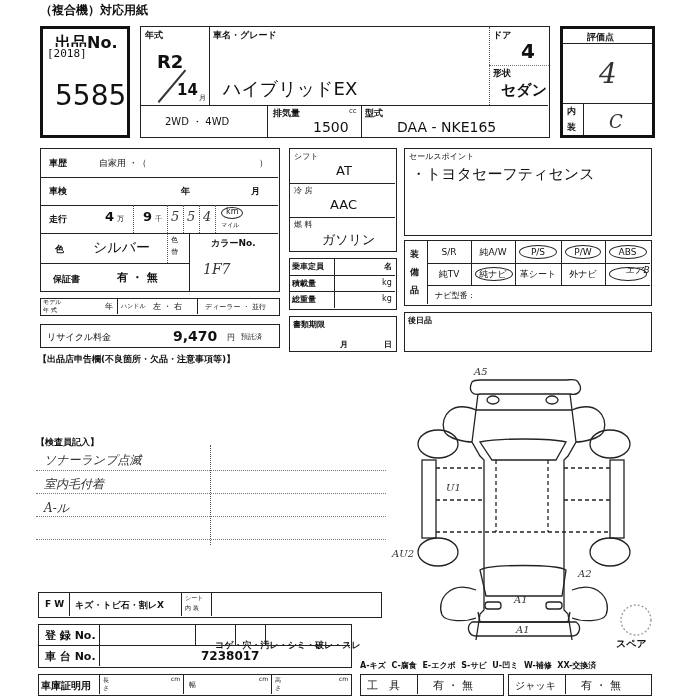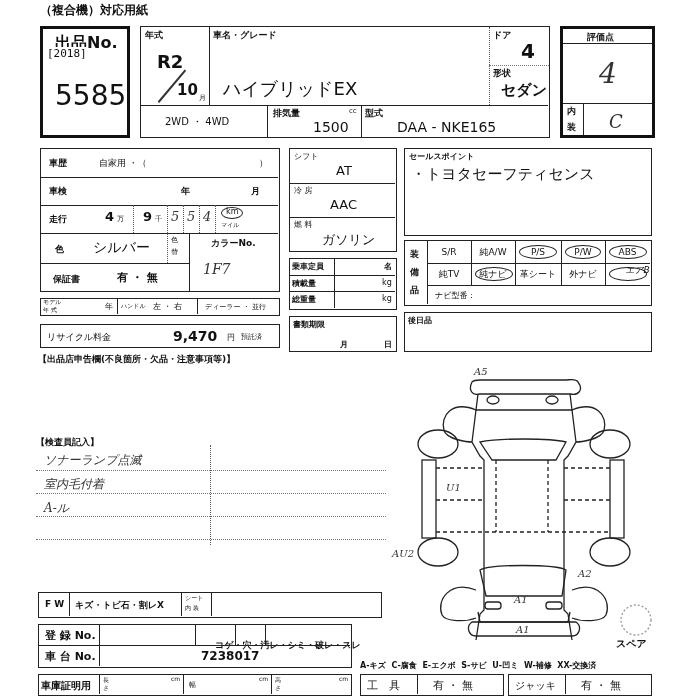--- a/index.html
+++ b/index.html
@@ -33,21 +33,21 @@
   <div class="vline" style="left:68px;top:0;height:78px;"></div>
   <div class="hline" style="left:0;top:78px;width:407px;"></div>
   <div class="vline" style="left:126px;top:78px;height:32px;"></div>
   <div class="vline" style="left:220px;top:78px;height:32px;"></div>
   <div class="dotv" style="left:348px;top:0;height:78px;"></div>
   <div class="doth" style="left:348px;top:38px;width:60px;"></div>
 
   <div class="lbl" style="left:4px;top:2px;">年式</div>
   <div class="big" style="left:16px;top:24px;font-size:18px;font-weight:bold;">R2</div>
   <div class="abs" style="left:30px;top:38px;width:1.5px;height:42px;background:#333;transform:rotate(40deg);"></div>
-  <div class="big" style="left:36px;top:54px;font-size:15px;font-weight:bold;">10</div>
+  <div class="big" style="left:36px;top:54px;font-size:15px;font-weight:bold;">14</div>
   <div class="big" style="left:58px;top:66px;font-size:7px;">月</div>
 
   <div class="lbl" style="left:72px;top:2px;">車名・グレード</div>
   <div class="big" style="left:82px;top:50px;font-size:18px;">ハイブリッドEX</div>
 
   <div class="lbl" style="left:352px;top:2px;">ドア</div>
   <div class="big" style="left:380px;top:12px;font-size:20px;font-weight:bold;">4</div>
   <div class="lbl" style="left:352px;top:40px;">形状</div>
   <div class="big" style="left:360px;top:54px;font-size:15px;font-weight:bold;">セダン</div>
 
@@ -157,21 +157,21 @@
   <div class="abs" style="left:92px;top:35px;font-size:8px;">kg</div>
 </div>
 
 <div class="box" style="left:289px;top:316px;width:108px;height:36px;">
   <div class="abs" style="left:3px;top:2px;font-size:8px;font-weight:bold;">書類期限</div>
   <div class="abs" style="left:50px;top:22px;font-size:8px;font-weight:bold;">月</div>
   <div class="abs" style="left:94px;top:22px;font-size:8px;font-weight:bold;">日</div>
 </div>
 
 <div class="box" style="left:404px;top:148px;width:248px;height:88px;">
-  <div class="abs" style="left:4px;top:2px;font-size:8px;font-weight:bold;">セールスポイント</div>
+  <div class="abs" style="left:4px;top:2px;font-size:8px;font-weight:normal;">セールスポイント</div>
   <div class="big" style="left:6px;top:16px;font-size:15px;">・トヨタセーフティセンス</div>
 </div>
 
 <div class="box" style="left:404px;top:240px;width:248px;height:66px;">
   <div class="vline" style="left:22px;top:0;height:63px;"></div>
   <div class="hline" style="left:22px;top:22px;width:223px;"></div>
   <div class="hline" style="left:22px;top:44px;width:223px;"></div>
   <div class="vline" style="left:66px;top:0;height:44px;"></div>
   <div class="vline" style="left:110px;top:0;height:44px;"></div>
   <div class="vline" style="left:156px;top:0;height:44px;"></div>

